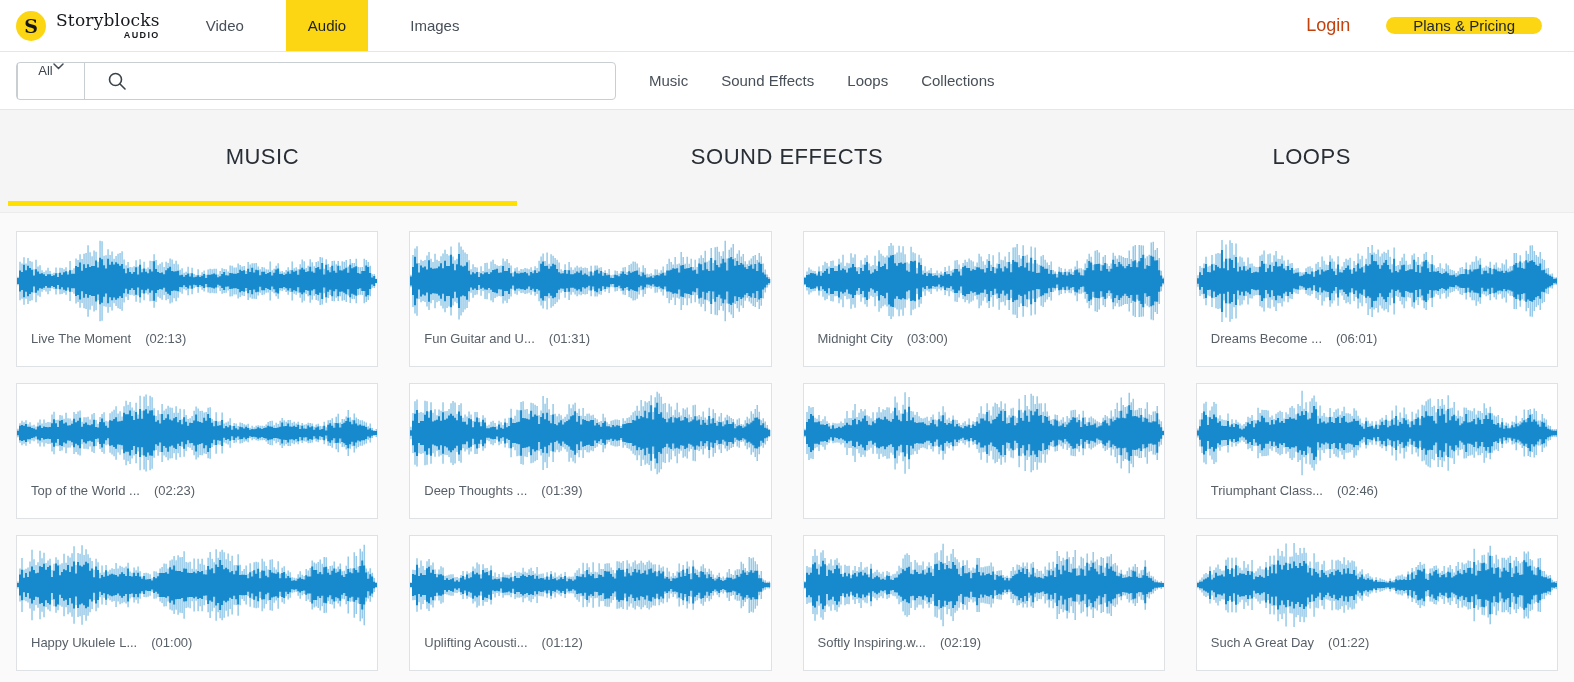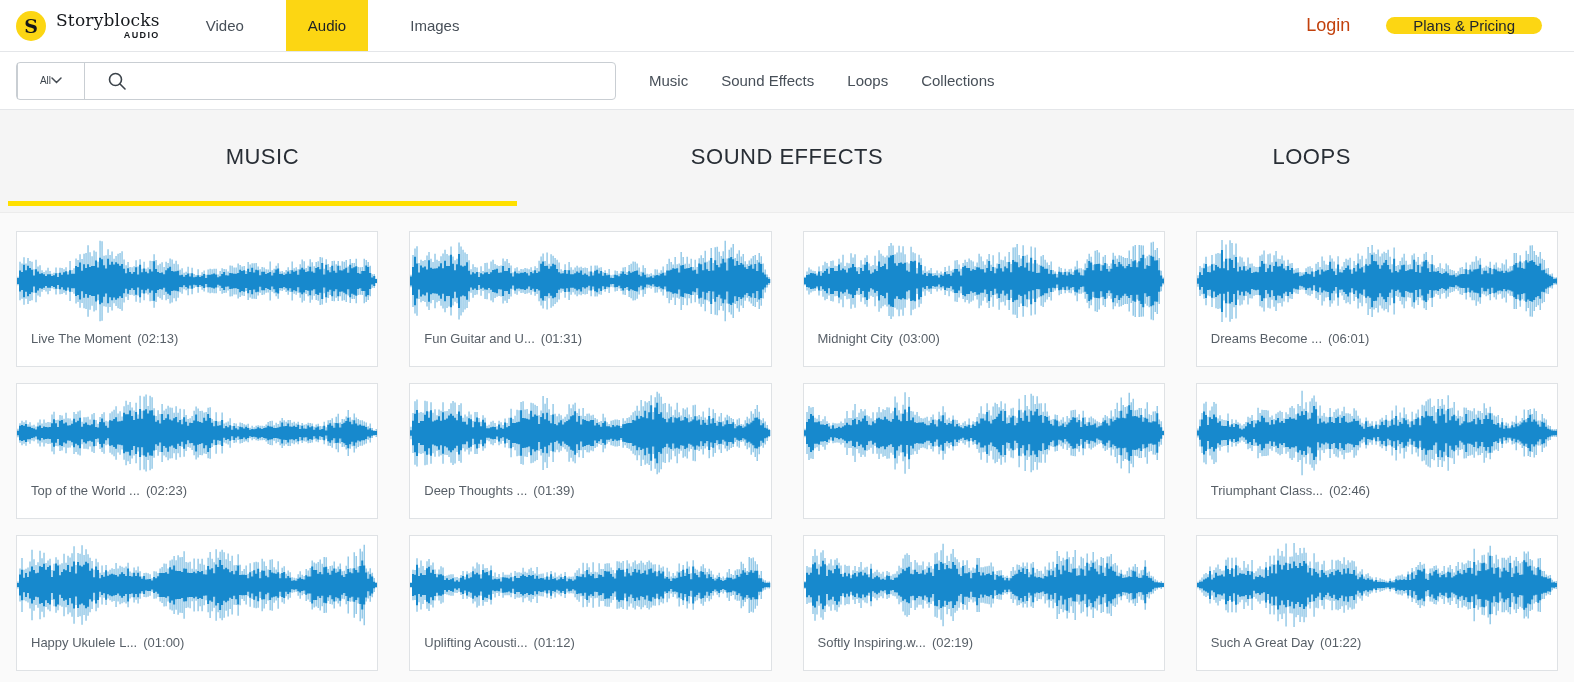--- a/index.html
+++ b/index.html
@@ -22,38 +22,38 @@
   .login { font-size:18px; color:#c2410c; cursor:pointer; }
   .plans-btn { background:var(--yellow,#fcd613); border:none; border-radius:17px; padding:0 27px;
     font-size:15px; color:#22272c; font-family:inherit; cursor:pointer; }
 
   
   .searchrow { height:58px; display:flex; align-items:center; padding-left:16px; border-bottom:1px solid #e4e6e9; background:#fff; }
   .searchbox { width:600px; height:38px; border:1px solid #c9ced3; border-radius:4px; display:flex; align-items:stretch; background:#fff; }
   .search-input { flex:1; border:none; outline:none; padding:0 14px; font-size:15px; color:#3c444c; font-family:inherit; }
   .search-input::placeholder { color:#9aa3ab; }
   .vsep { width:1px; background:#c9ced3; }
-  .filter { width:66px; display:flex; align-items:center; justify-content:center; gap:0; font-size:10px; color:#3d454d; cursor:pointer; }
+  .filter { width:66px; display:flex; justify-content:center; gap:0; font-size:13px; color:#3d454d; cursor:pointer; }
   .search-btn { width:64px; display:flex; align-items:center; justify-content:center; background:none; border:none; cursor:pointer; }
   .subnav { display:flex; margin-left:33px; gap:33px; }
   .subnav-item { font-size:15px; color:#474f58; cursor:pointer; }
 
   
   .tabs { height:103px; display:flex; background:#f5f5f5; border-bottom:1px solid #ececec; }
   .tab { flex:1; position:relative; display:flex; align-items:center; justify-content:center; cursor:pointer; }
   .tab-label { font-size:22px; color:#282e35; letter-spacing:0.5px; margin-top:-8px; }
   .tab.active::after { content:""; position:absolute; left:8px; right:8px; bottom:6px; height:5px; background:#ffe000; }
 
   
   .grid { background:#fafafa; padding:18px 16px 11px 16px; display:grid;
     grid-template-columns:repeat(4,1fr); column-gap:31px; row-gap:16px; height:469px; }
   .card { background:#fff; border:1px solid #dfe2e5; height:136px; overflow:hidden; cursor:pointer; }
   .card svg { display:block; width:100%; height:94px; margin-top:2px; }
   .card-title { padding:3px 0 0 14px; font-size:13px; color:#575f67; white-space:nowrap; }
-  .card-dur { margin-left:6px; }
+  .card-dur { margin-left:14px; }
 </style>
 </head>
 <body>
 
 <div class="header">
   <div class="brand">
     <div class="brand-mark">S</div>
     <div class="brand-text">
       <span class="brand-name">Storyblocks</span>
       <span class="brand-sub">AUDIO</span>

